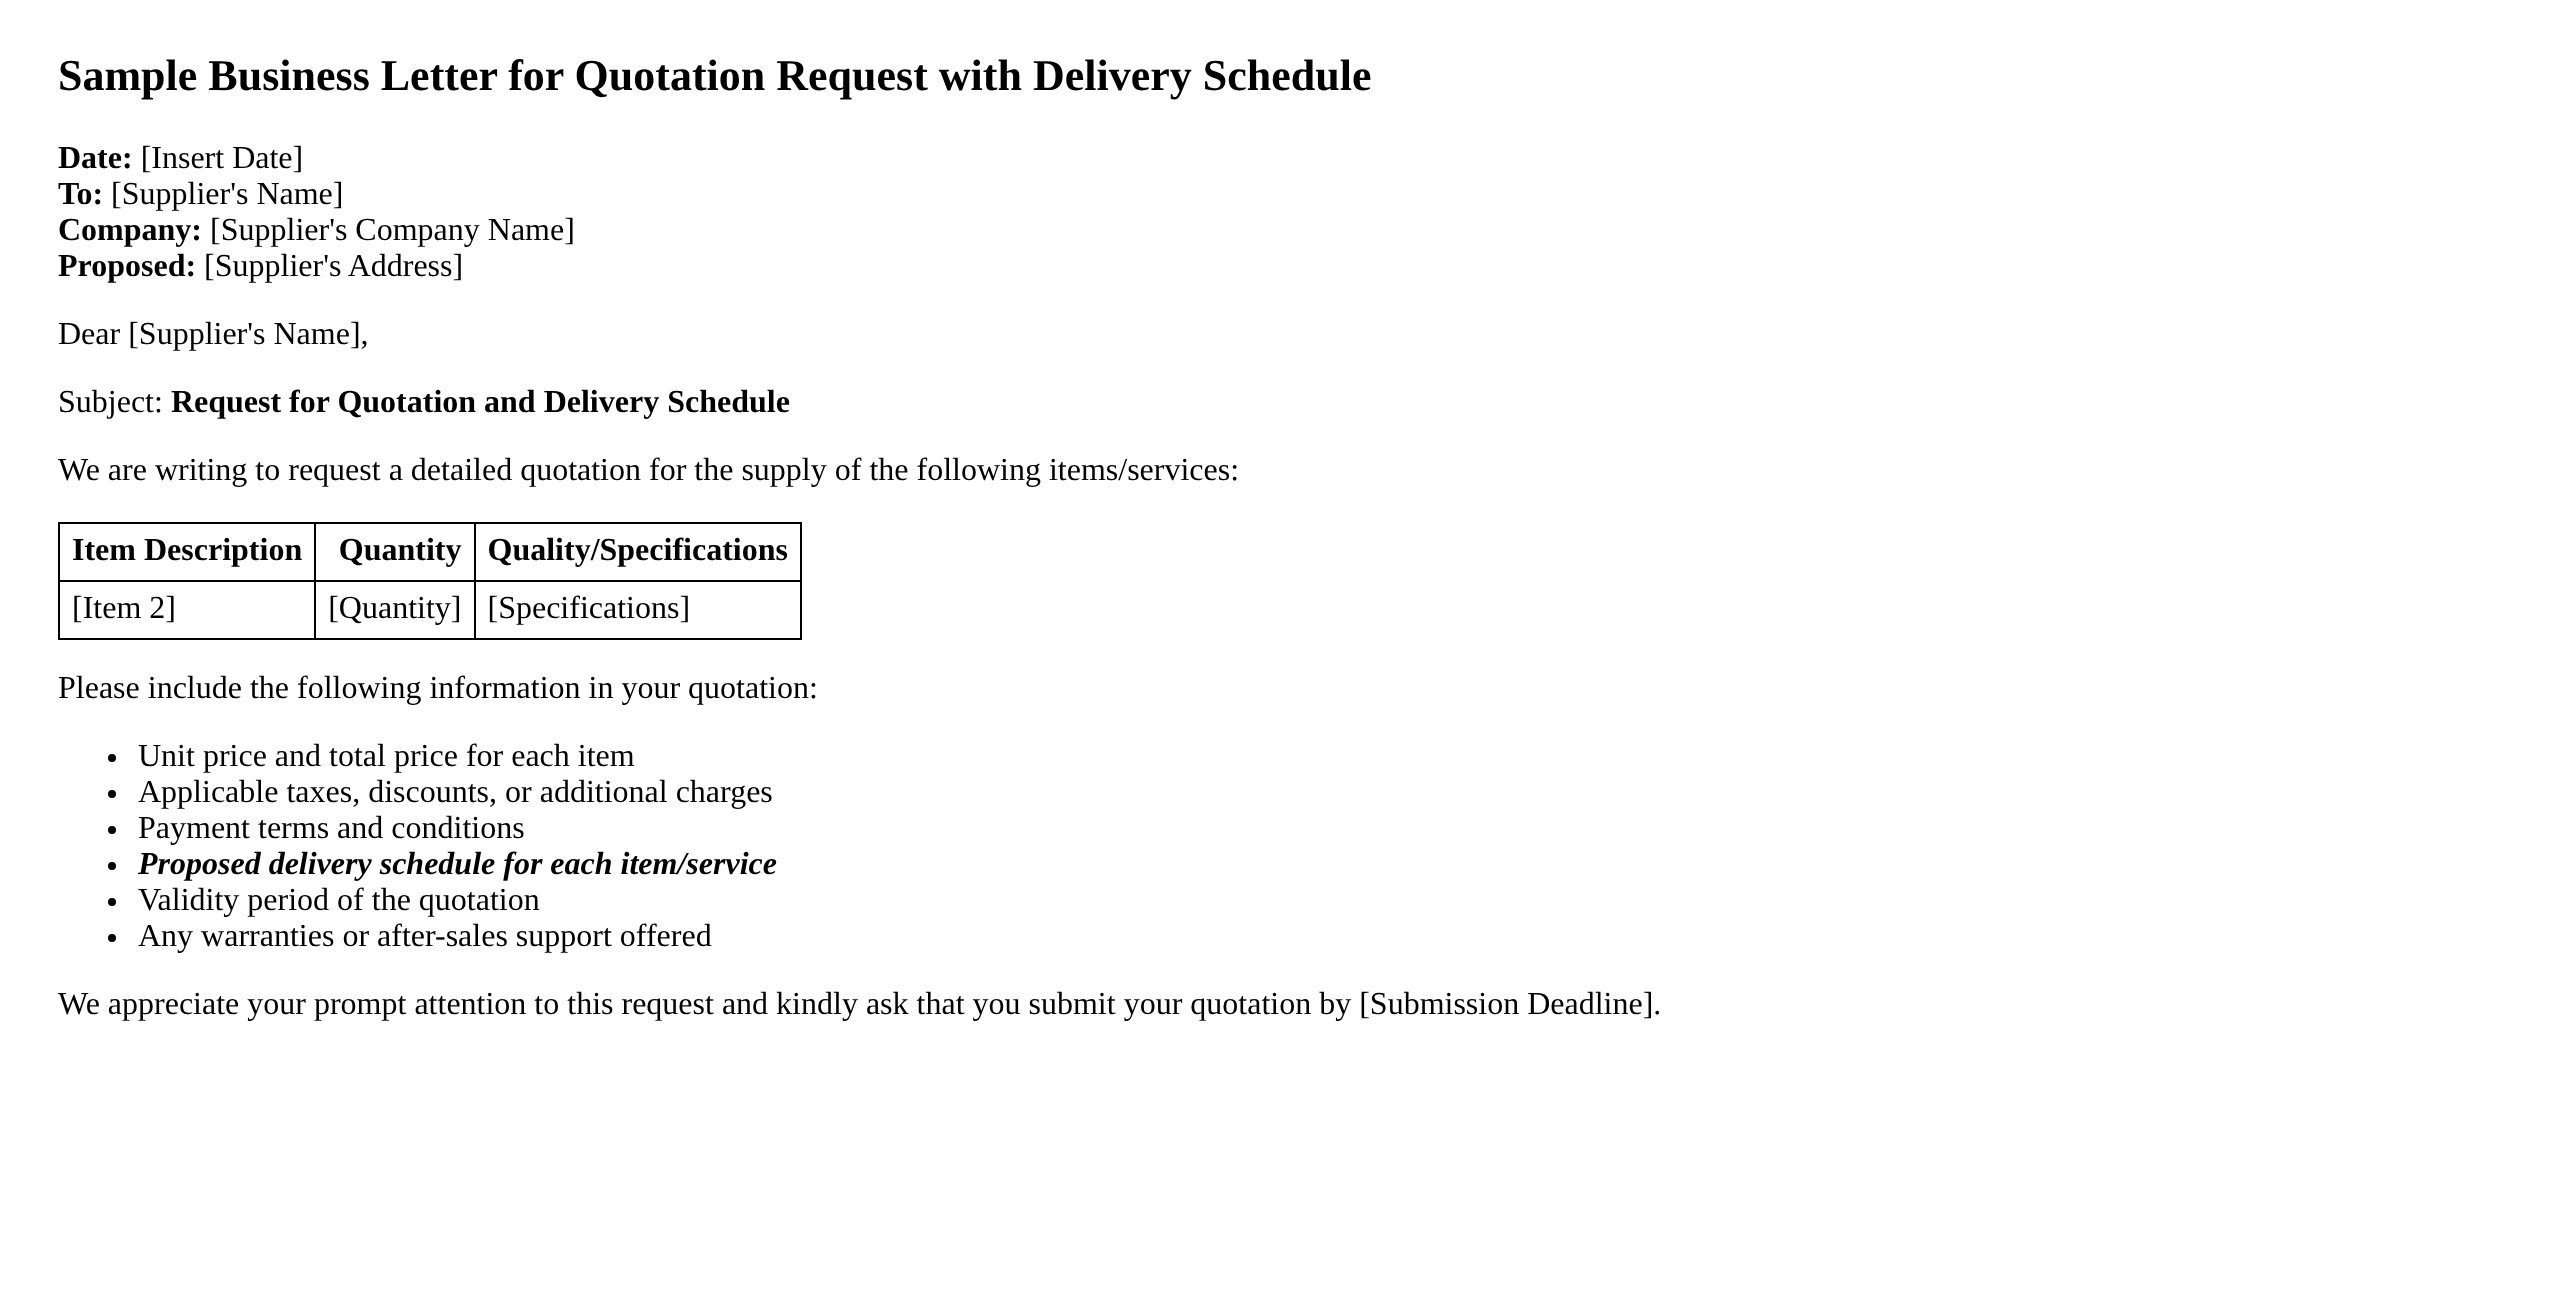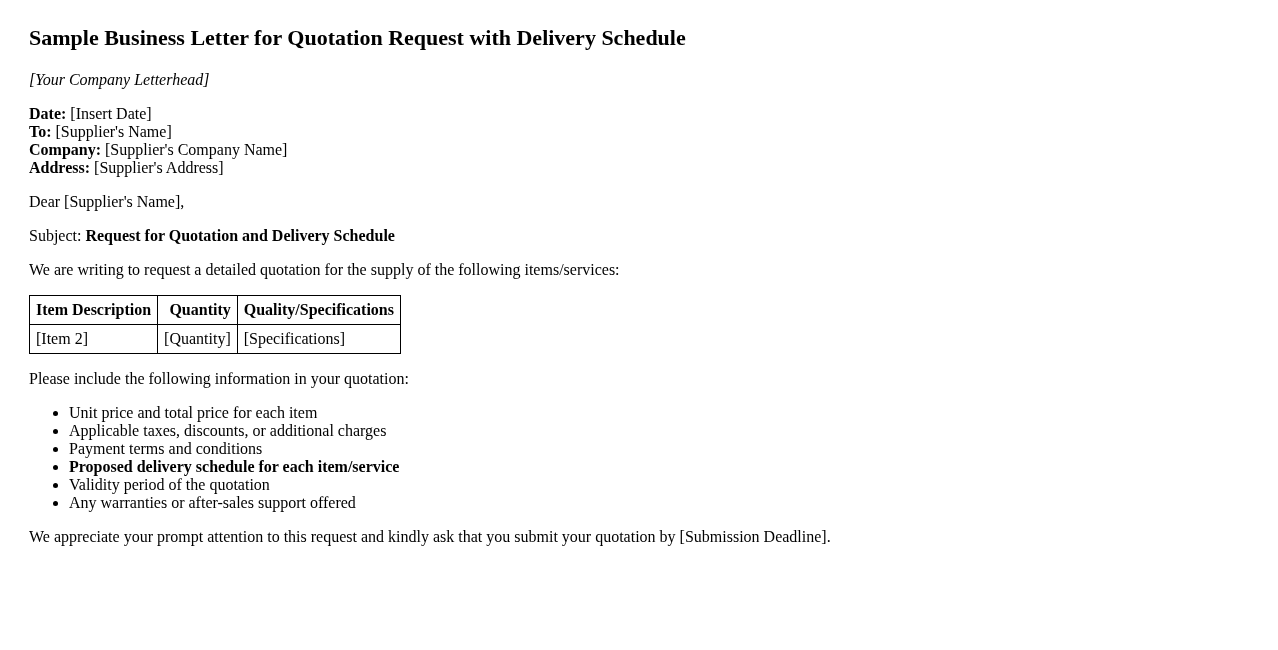--- a/index.html
+++ b/index.html
@@ -49,39 +49,39 @@
   table.items td {
     text-align: left;
   }
   ul.quote-list {
     margin: 16px 0;
     padding-left: 40px;
     list-style-type: disc;
   }
   ul.quote-list li.bold {
     font-weight: bold;
+    font-style: italic;
   }
 </style>
 </head>
 <body>
 
 <div class="doc">
 
   <h1 class="title">Sample Business Letter for Quotation Request with Delivery Schedule</h1>
 
-  <p class="letterhead">[Your Company Letterhead]</p>
 
   <p class="meta">
     <strong>Date:</strong>
     <span>[Insert Date]</span><br>
     <strong>To:</strong>
     <span>[Supplier's Name]</span><br>
     <strong>Company:</strong>
     <span>[Supplier's Company Name]</span><br>
-    <strong>Address:</strong>
+    <strong>Proposed:</strong>
     <span>[Supplier's Address]</span>
   </p>
 
   <p>Dear [Supplier's Name],</p>
 
   <p>
     <span class="subject-label">Subject:</span>
     <strong class="subject-value">Request for Quotation and Delivery Schedule</strong>
   </p>
 

